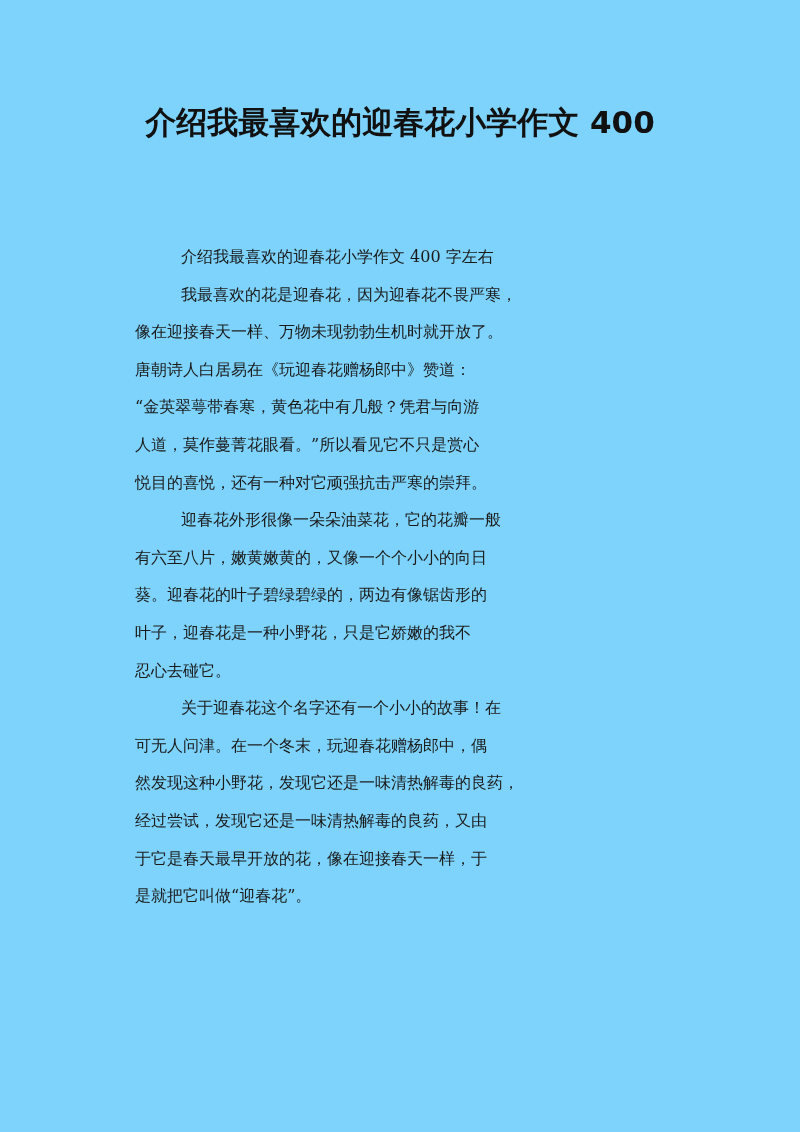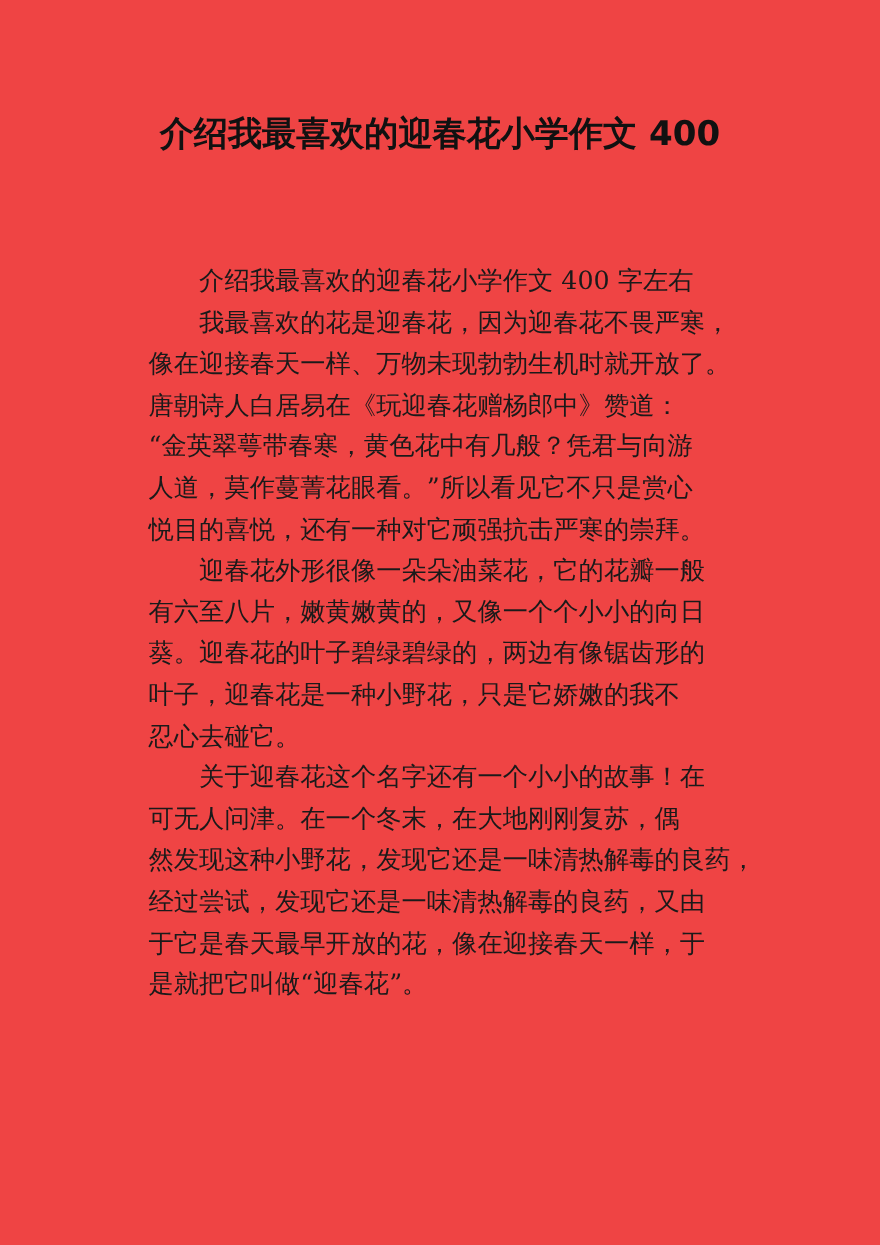--- a/index.html
+++ b/index.html
@@ -12,42 +12,42 @@
       height: 1132px;
       position: relative;
       overflow: hidden;
       color: #111111;
     }
     .page {
       position: absolute;
       left: 0; top: 0;
       width: 800px;
       height: 1132px;
-      background: #ef4444;
+      background: #7dd3fc;
     }
     .title {
       position: absolute;
       left: 100px;
       width: 600px;
       top: 100px;
       text-align: center;
       font-family: "DejaVu Sans", "Liberation Sans", sans-serif;
       font-weight: bold;
       font-size: 31px;
       line-height: 44px;
       color: #111111;
     }
     .title .line { display: block; white-space: nowrap; }
     .body {
       position: absolute;
       left: 135px;
       top: 238px;
       width: 540px;
       font-family: "DejaVu Serif", "Liberation Serif", serif;
-      font-size: 23px;
+      font-size: 16px;
       color: #1a1a1a;
     }
     .body .line {
       display: block;
       height: 37.6px;
       line-height: 37.6px;
       white-space: nowrap;
     }
     .body .indent { padding-left: 46px; }
   </style>
@@ -66,19 +66,19 @@
     <span class="line">唐朝诗人白居易在《玩迎春花赠杨郎中》赞道：</span>
     <span class="line">“金英翠萼带春寒，黄色花中有几般？凭君与向游</span>
     <span class="line">人道，莫作蔓菁花眼看。”所以看见它不只是赏心</span>
     <span class="line">悦目的喜悦，还有一种对它顽强抗击严寒的崇拜。</span>
     <span class="line indent">迎春花外形很像一朵朵油菜花，它的花瓣一般</span>
     <span class="line">有六至八片，嫩黄嫩黄的，又像一个个小小的向日</span>
     <span class="line">葵。迎春花的叶子碧绿碧绿的，两边有像锯齿形的</span>
     <span class="line">叶子，迎春花是一种小野花，只是它娇嫩的我不</span>
     <span class="line">忍心去碰它。</span>
     <span class="line indent">关于迎春花这个名字还有一个小小的故事！在</span>
-    <span class="line">可无人问津。在一个冬末，在大地刚刚复苏，偶</span>
+    <span class="line">可无人问津。在一个冬末，玩迎春花赠杨郎中，偶</span>
     <span class="line">然发现这种小野花，发现它还是一味清热解毒的良药，</span>
     <span class="line">经过尝试，发现它还是一味清热解毒的良药，又由</span>
     <span class="line">于它是春天最早开放的花，像在迎接春天一样，于</span>
     <span class="line">是就把它叫做“迎春花”。</span>
   </div>
 </div>
 
 </body></html>

